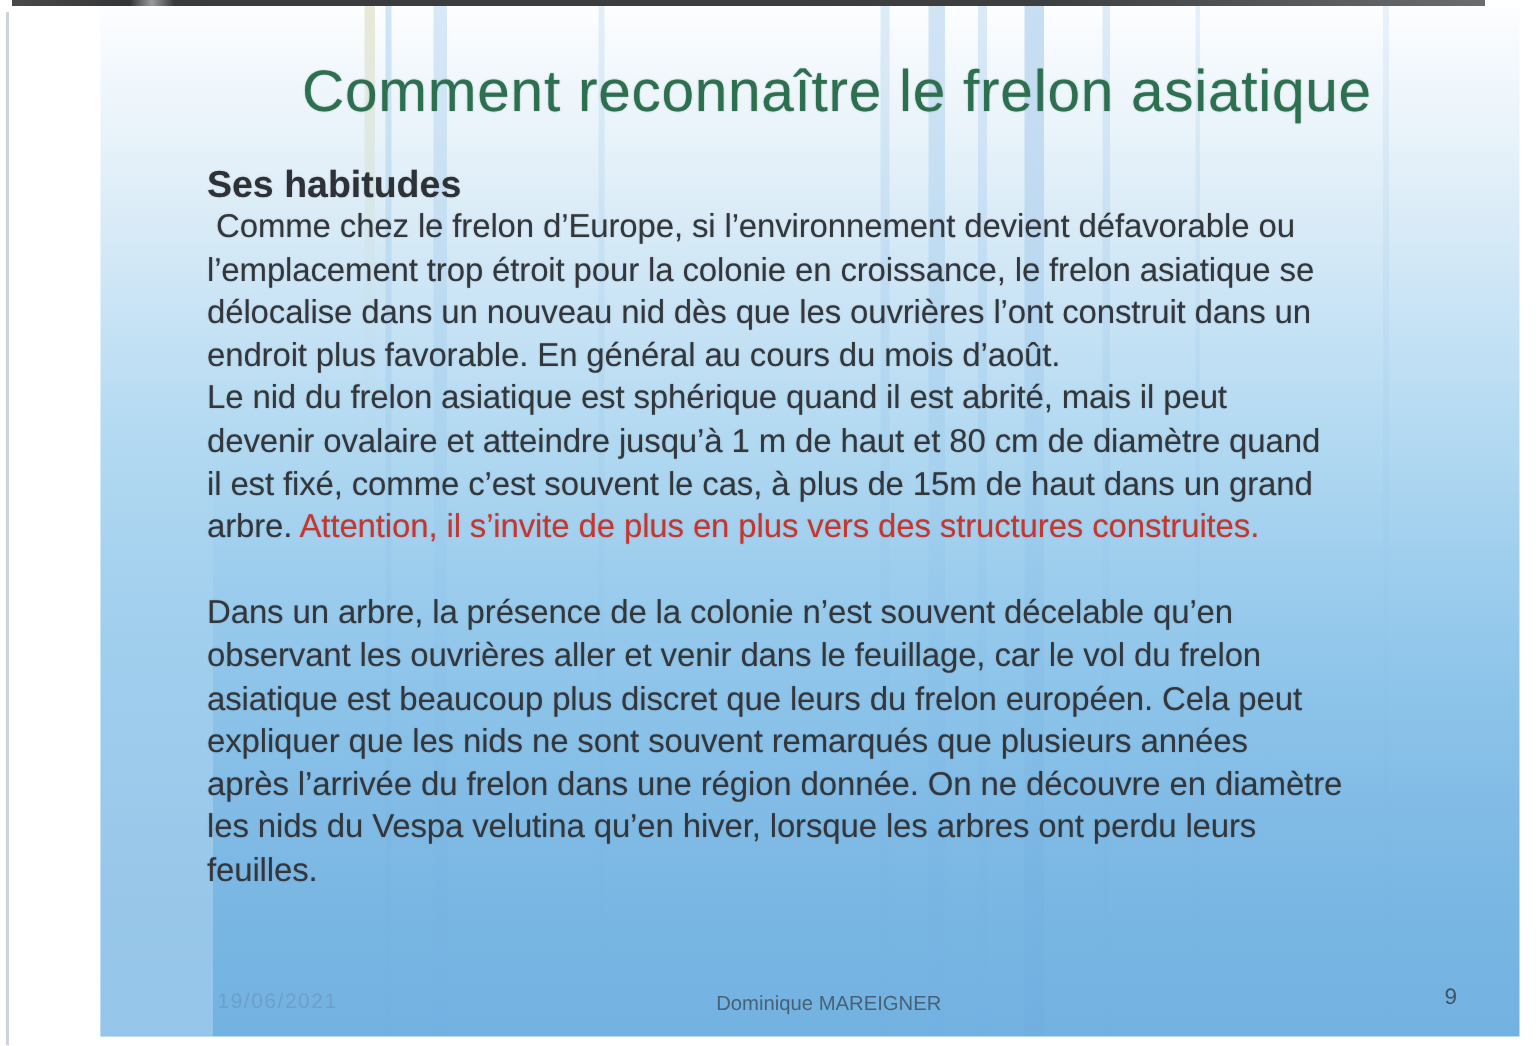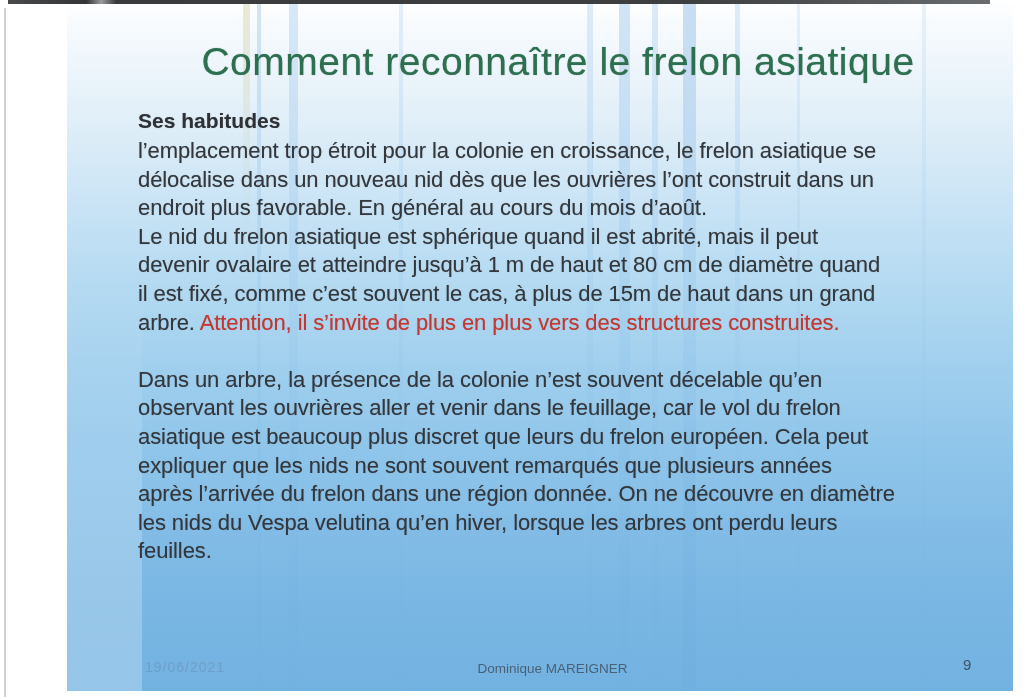--- a/index.html
+++ b/index.html
@@ -62,21 +62,21 @@
     text-align: center;
     font-size: 39px;
     font-weight: 400;
     letter-spacing: 0.5px;
     color: #2d7050;
     text-shadow: 0 0 1px rgba(32,84,58,0.55);
   }
   .section-heading {
     position: absolute;
     left: 71px; top: 105px;
-    font-size: 21px;
+    font-size: 25px;
     font-weight: 700;
     color: #2e3236;
     text-shadow: 0 0 1px rgba(46,50,54,0.35);
   }
   .body-text {
     position: absolute;
     left: 71px; top: 133px;
     width: 860px;
     font-size: 22px;
     line-height: 28.6px;
@@ -132,20 +132,21 @@
     <div class="streak" style="left:668px;width:5px;background:linear-gradient(180deg,rgba(110,170,225,0.22),rgba(110,170,225,0.06) 55%);"></div>
     <div class="streak" style="left:730px;width:3px;background:linear-gradient(180deg,rgba(110,170,225,0.16),rgba(110,170,225,0.05) 60%);"></div>
     <div class="streak" style="left:855px;width:4px;background:linear-gradient(180deg,rgba(110,170,225,0.14),rgba(110,170,225,0.04) 60%);"></div>
     <div class="streak" style="left:0;width:75px;background:linear-gradient(180deg,rgba(255,255,255,0.0) 40%,rgba(255,255,255,0.20) 75%,rgba(255,255,255,0.25));"></div>
 
     <h1 class="slide-title">Comment reconnaître le frelon asiatique</h1>
 
     <div class="section-heading">Ses habitudes</div>
 
     <div class="body-text">
+      <div class="line"> Comme chez le frelon d’Europe, si l’environnement devient défavorable ou</div>
       <div class="line">l’emplacement trop étroit pour la colonie en croissance, le frelon asiatique se</div>
       <div class="line">délocalise dans un nouveau nid dès que les ouvrières l’ont construit dans un</div>
       <div class="line">endroit plus favorable. En général au cours du mois d’août.</div>
       <div class="line">Le nid du frelon asiatique est sphérique quand il est abrité, mais il peut</div>
       <div class="line">devenir ovalaire et atteindre jusqu’à 1 m de haut et 80 cm de diamètre quand</div>
       <div class="line">il est fixé, comme c’est souvent le cas, à plus de 15m de haut dans un grand</div>
       <div class="line"><span>arbre. </span><span class="red-text">Attention, il s’invite de plus en plus vers des structures construites.</span></div>
       <div class="line empty"></div>
       <div class="line">Dans un arbre, la présence de la colonie n’est souvent décelable qu’en</div>
       <div class="line">observant les ouvrières aller et venir dans le feuillage, car le vol du frelon</div>

